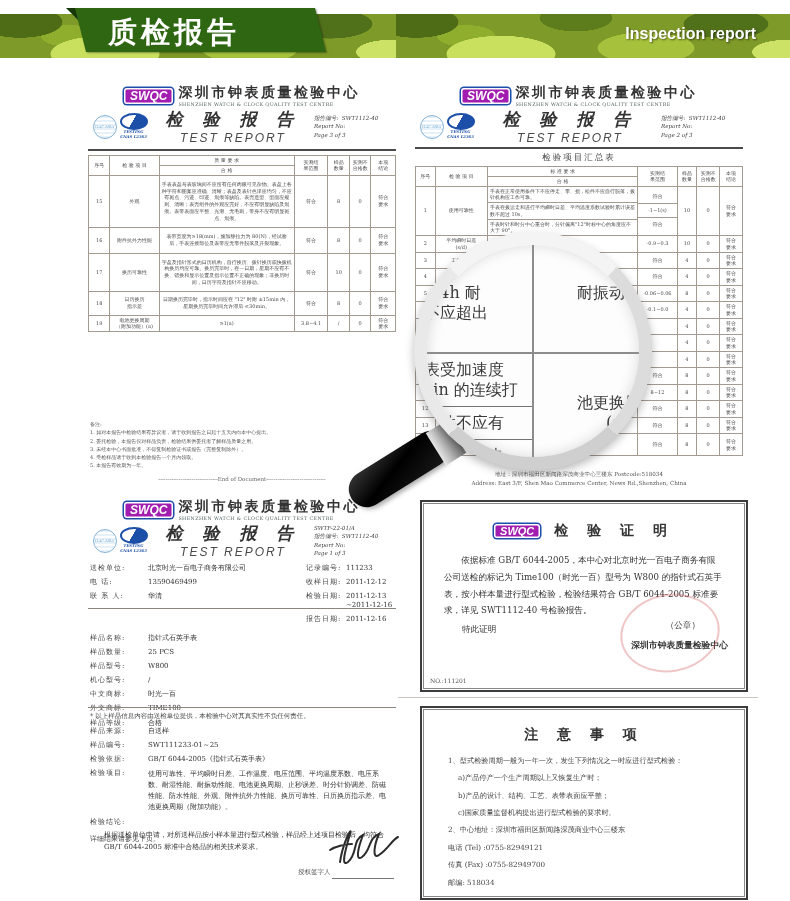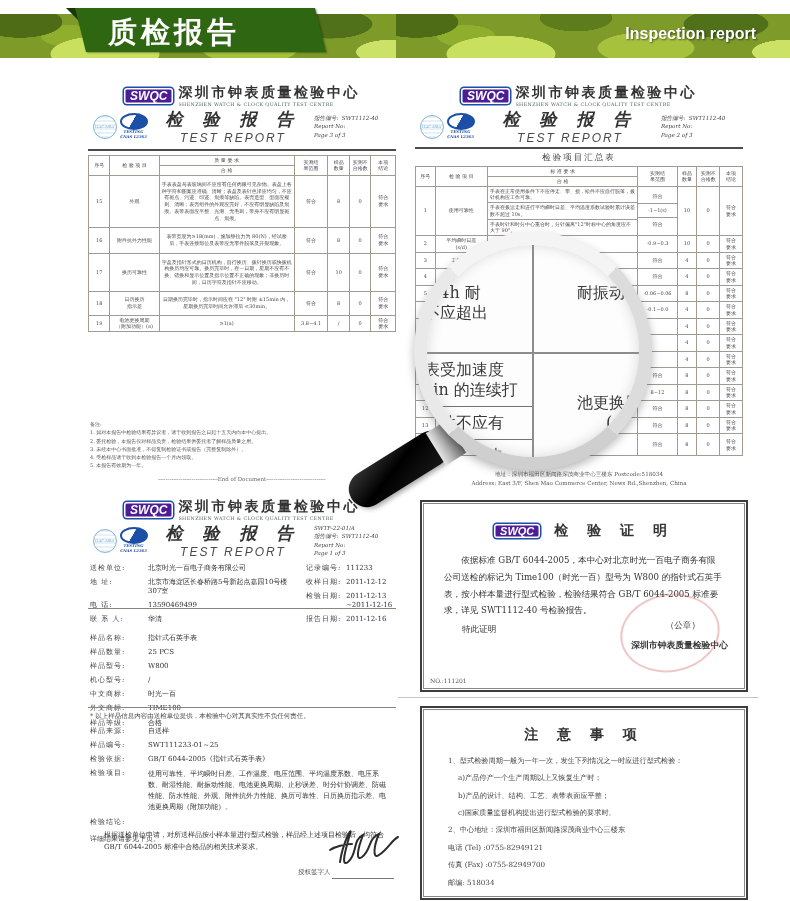--- a/index.html
+++ b/index.html
@@ -25,21 +25,21 @@
     border-left:14px solid transparent;border-top:14px solid #16380a;}
   .badge-text{position:absolute;left:108px;top:-4px;font-family:"Liberation Sans",sans-serif;
     font-weight:bold;font-size:29px;color:#fff;letter-spacing:4px;line-height:44px;}
   .banner-en{position:absolute;right:34px;top:11px;font-family:"Liberation Sans",sans-serif;
     font-weight:bold;font-size:16px;color:#fff;text-shadow:1px 1px 2px rgba(0,0,0,.55);}
 
   
   .doc{position:absolute;}
   .lh-top{display:flex;justify-content:center;align-items:flex-start;gap:5px;}
   .swqc{font-family:"Liberation Sans",sans-serif;font-style:italic;font-weight:bold;
-    font-size:12px;background:#4c1d95;color:#fff;padding:1px 6px;border-radius:3px;
+    font-size:12px;background:#a21caf;color:#fff;padding:1px 6px;border-radius:3px;
     box-shadow:inset 0 0 0 1.5px #fff,0 0 0 1.5px #1b4fa8;align-self:center;}
   .name-cn{font-size:14px;font-weight:bold;letter-spacing:2.5px;color:#333;}
   .name-en{font-size:4.8px;letter-spacing:.4px;color:#566;}
   .lh-bot{display:flex;align-items:center;margin-top:1px;font-style:italic;}
   .logos{width:64px;display:flex;align-items:center;gap:3px;justify-content:center;}
   .ilac{width:22px;height:22px;border-radius:50%;border:1.5px solid #85b3d8;color:#6ea6cf;
     font-size:3.5px;display:flex;align-items:center;justify-content:center;text-align:center;
     background:repeating-linear-gradient(0deg,#e7f1fa 0 2px,#fff 2px 4px);}
   .cnas{display:flex;flex-direction:column;align-items:center;color:#1b4fa8;}
   .cnas-mark{width:24px;height:13px;border-radius:50%;border:2px solid #1b4fa8;
@@ -474,24 +474,20 @@
       <div>Page 1 of 3</div>
     </span>
   </div>
 
   <div class="abs" style="left:2px;top:66px;width:205px;">
     <div class="frow">
         <span class="flabel">送检单位:</span>
         <span class="fval">北京时光一百电子商务有限公司</span>
       </div>
     <div class="frow">
-        <span class="flabel">地    址:</span>
-        <span class="fval">北京市海淀区长春桥路5号新起点嘉园10号楼307室</span>
-      </div>
-    <div class="frow">
         <span class="flabel">电    话:</span>
         <span class="fval">13590469499</span>
       </div>
     <div class="frow">
         <span class="flabel">联 系 人:</span>
         <span class="fval">华清</span>
       </div>
   </div>
   <div class="abs" style="left:218px;top:66px;width:90px;">
     <div class="frow">

